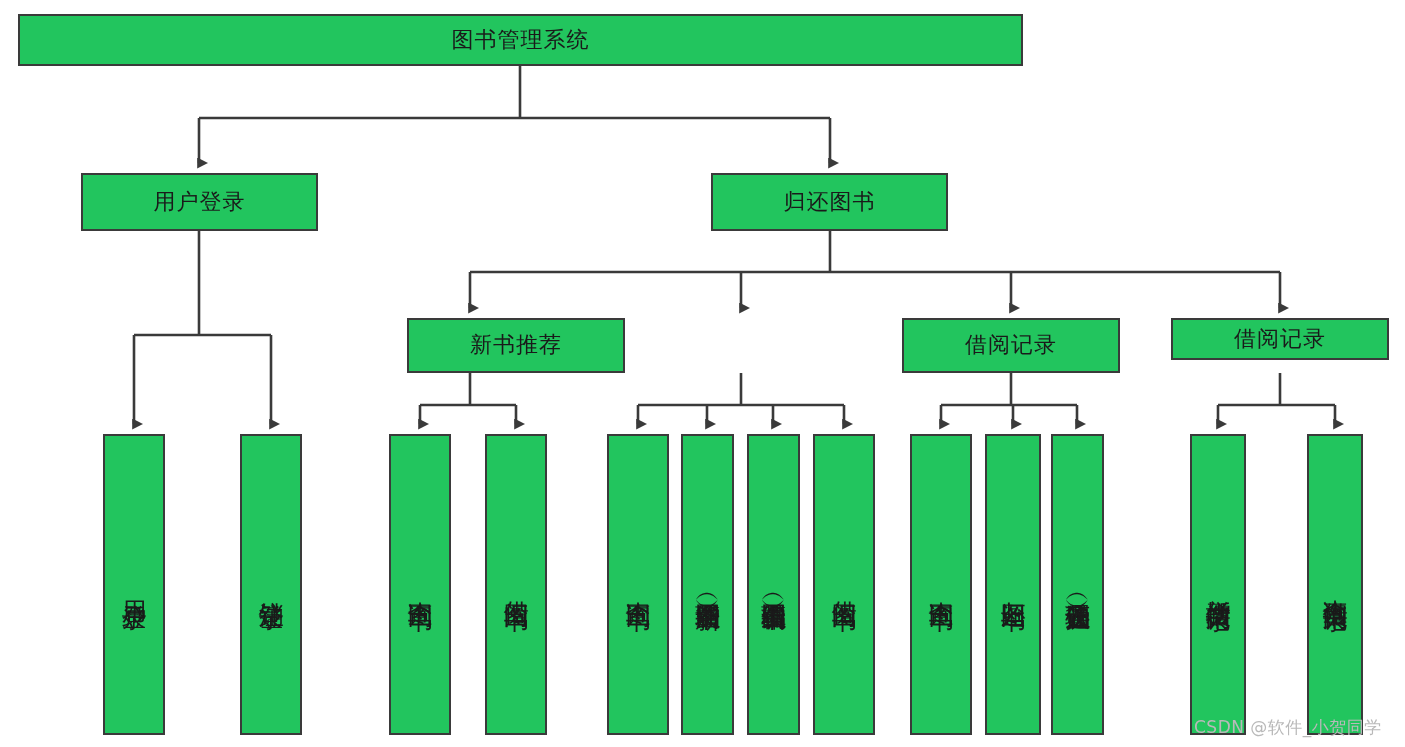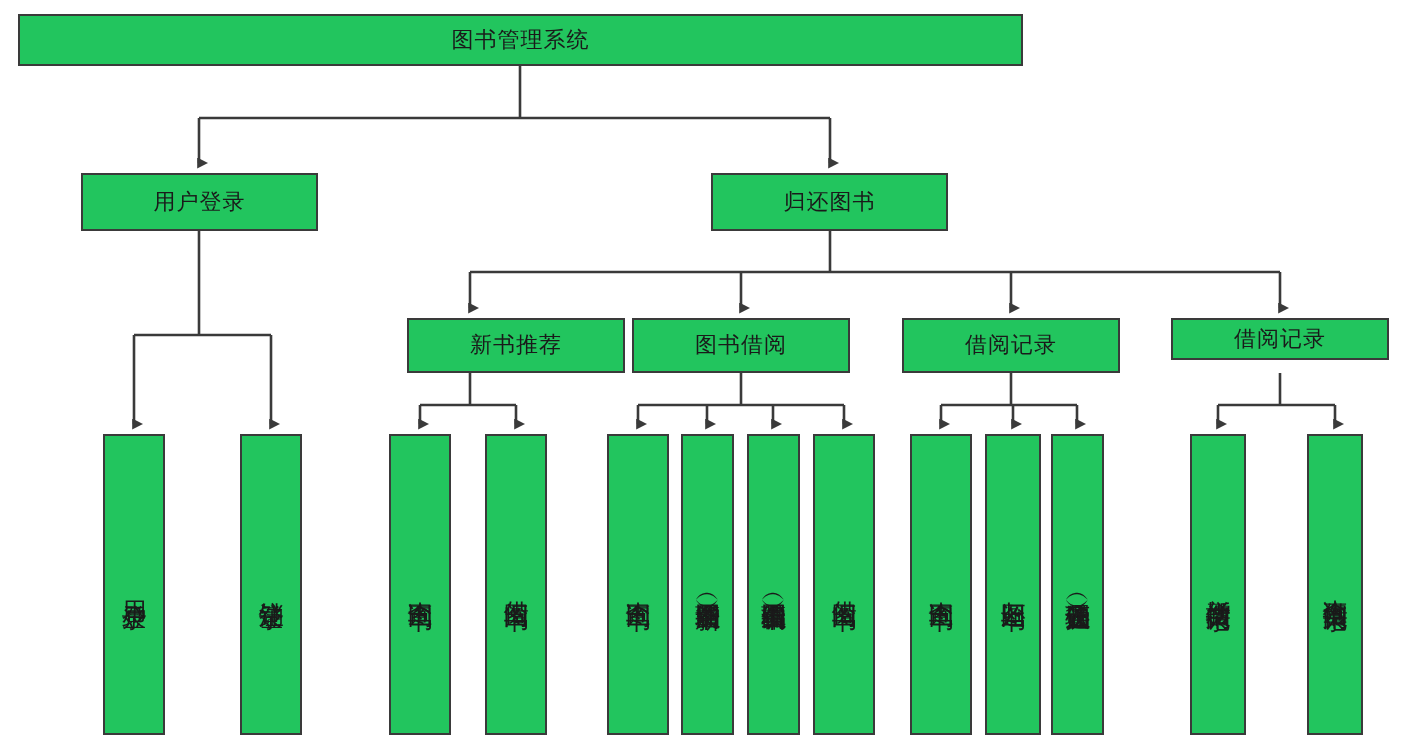--- a/index.html
+++ b/index.html
@@ -124,32 +124,32 @@
       <path d="M 1335 405 L 1335 424" marker-end="url(#arrow)"></path>
     </g>
   </svg>
 
   <div class="node horiz node-root" style="left: 18px; top: 14px; width: 1005px; height: 52px;">图书管理系统</div>
 
   <div class="node horiz" style="left: 81px; top: 173px; width: 237px; height: 58px;">用户登录</div>
   <div class="node horiz" style="left: 711px; top: 173px; width: 237px; height: 58px;">归还图书</div>
 
   <div class="node horiz" style="left: 361px; top: 318px; width: 218px; height: 55px; margin-left: 46px;">新书推荐</div>
-  <div class="node horiz" style="left: 632px; top: 318px; width: 218px; height: 55px;">图书借阅</div>
   <div class="node horiz" style="left: 902px; top: 318px; width: 218px; height: 55px;">借阅记录</div>
   <div class="node horiz" style="left: 1171px; top: 318px; width: 218px; height: 42px;">借阅记录</div>
 
   <div class="node vert" style="left: 103px; top: 434px; width: 62px; height: 301px;">用户登录</div>
   <div class="node vert" style="left: 240px; top: 434px; width: 62px; height: 301px;">注销登录</div>
   <div class="node vert" style="left: 389px; top: 434px; width: 62px; height: 301px;">查询图书</div>
   <div class="node vert" style="left: 485px; top: 434px; width: 62px; height: 301px;">借阅图书</div>
   <div class="node vert" style="left: 607px; top: 434px; width: 62px; height: 301px;">查询图书</div>
   <div class="node vert dense" style="left: 681px; top: 434px; width: 53px; height: 301px;">新增图书（管理员）</div>
   <div class="node vert dense" style="left: 747px; top: 434px; width: 53px; height: 301px;">编辑图书（管理员）</div>
   <div class="node vert" style="left: 813px; top: 434px; width: 62px; height: 301px;">借阅图书</div>
   <div class="node vert" style="left: 910px; top: 434px; width: 62px; height: 301px;">查询图书</div>
   <div class="node vert" style="left: 985px; top: 434px; width: 56px; height: 301px;">归还图书</div>
   <div class="node vert dense" style="left: 1051px; top: 434px; width: 53px; height: 301px;">确认归还（管理员）</div>
   <div class="node vert" style="left: 1190px; top: 434px; width: 56px; height: 301px;">新增借阅记录</div>
   <div class="node vert" style="left: 1307px; top: 434px; width: 56px; height: 301px;">查询借阅记录</div>
 
+  <div class="watermark" style="left: 1194px; top: 716px;">CSDN @软件_小贺同学</div>
 
 </div>
 
 </body></html>

